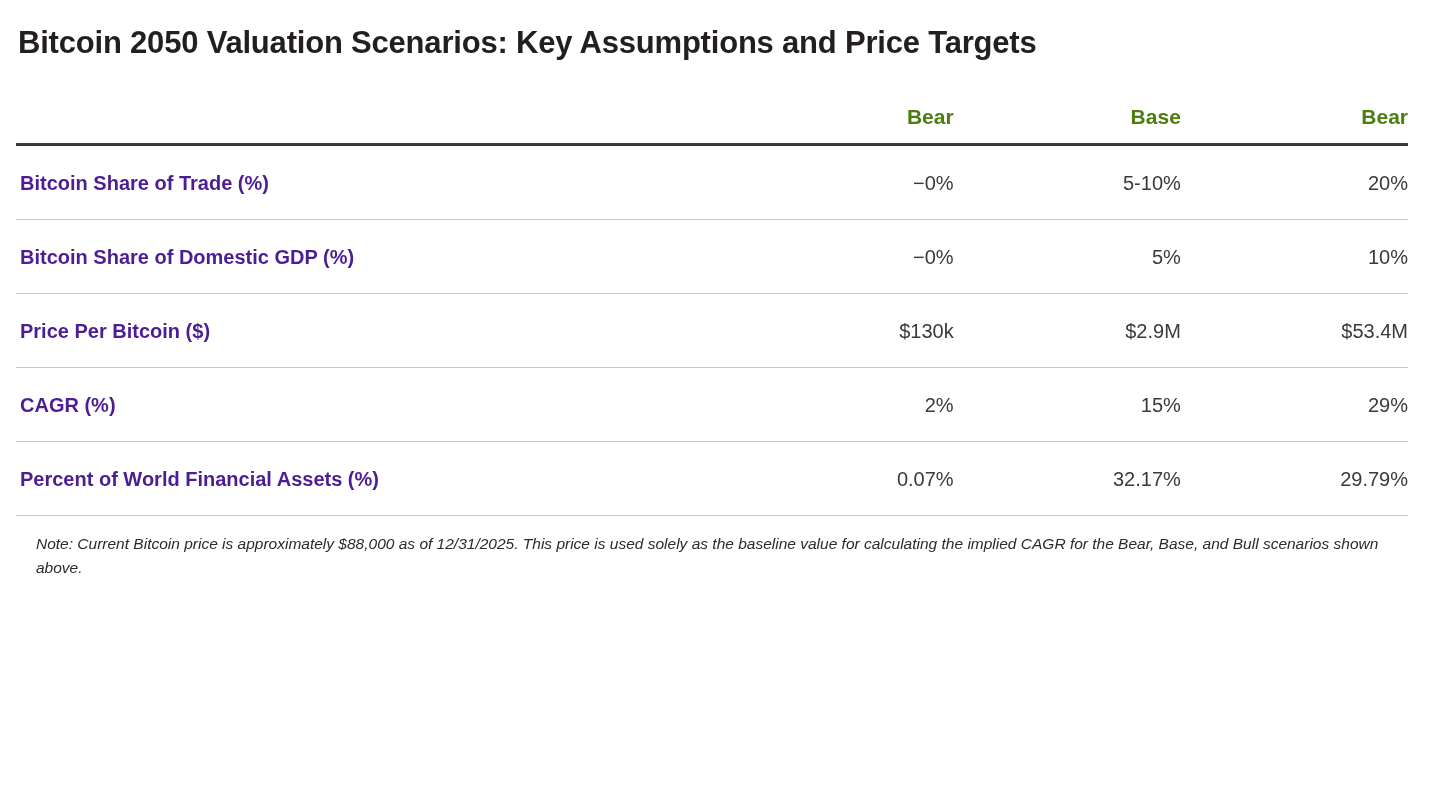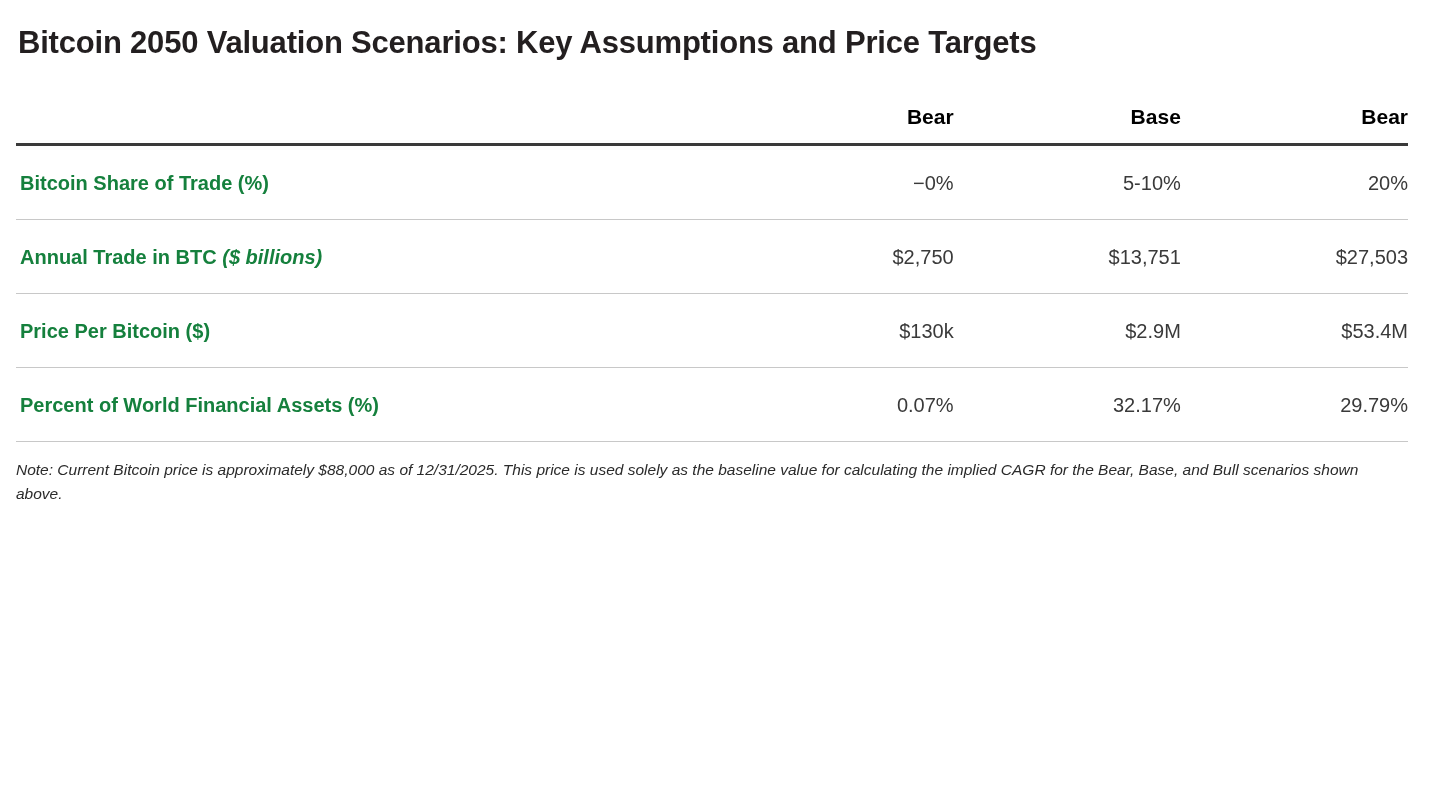--- a/index.html
+++ b/index.html
@@ -33,21 +33,21 @@
     width: 1392px;
     border-collapse: collapse;
     margin-top: 44px;
     table-layout: fixed;
   }
   table.scenario-table col.label-col { width: 710px; }
   table.scenario-table col.val-col { width: 227px; }
   thead th {
     font-size: 21px;
     font-weight: bold;
-    color: #000000;
+    color: #4d7c0f;
     padding: 0 0 14px 0;
     text-align: right;
     vertical-align: bottom;
   }
   thead th.label-head {
     text-align: left;
   }
   thead tr {
     border-bottom: 3px solid #3a3a3a;
   }
@@ -56,34 +56,34 @@
     padding: 26px 0 24px 0;
     text-align: right;
     color: #3a3a3a;
     border-bottom: 1px solid #c8c8c8;
     vertical-align: middle;
   }
   tbody td.row-label {
     text-align: left;
     font-weight: bold;
     font-size: 20px;
-    color: #15803d;
+    color: #4c1d95;
     padding-left: 4px;
   }
   tbody td.row-label .unit {
     font-style: italic;
     font-weight: bold;
   }
   tbody tr:last-child td {
     border-bottom: 1px solid #c8c8c8;
     margin-left: 24px;
   }
   .note {
     margin-top: 16px;
-    margin-left: 0;
+    margin-left: 20px;
     width: 1386px;
     font-size: 15.5px;
     font-style: italic;
     line-height: 1.55;
     color: #2b2b2b;
   }
 </style>
 </head>
 <body>
 
@@ -107,30 +107,36 @@
       </tr>
     </thead>
     <tbody>
       <tr>
         <td class="row-label"><span>Bitcoin Share of Trade (%)</span> <span class="unit"></span></td>
         <td>−0%</td>
         <td>5-10%</td>
         <td>20%</td>
       </tr>
       <tr>
-        <td class="row-label"><span>Annual Trade in BTC</span> <span class="unit">($ billions)</span></td>
-        <td>$2,750</td>
-        <td>$13,751</td>
-        <td>$27,503</td>
+        <td class="row-label"><span>Bitcoin Share of Domestic GDP (%)</span> <span class="unit"></span></td>
+        <td>−0%</td>
+        <td>5%</td>
+        <td>10%</td>
       </tr>
       <tr>
         <td class="row-label"><span>Price Per Bitcoin ($)</span> <span class="unit"></span></td>
         <td>$130k</td>
         <td>$2.9M</td>
         <td>$53.4M</td>
+      </tr>
+      <tr>
+        <td class="row-label"><span>CAGR (%)</span> <span class="unit"></span></td>
+        <td>2%</td>
+        <td>15%</td>
+        <td>29%</td>
       </tr>
       <tr>
         <td class="row-label"><span>Percent of World Financial Assets (%)</span> <span class="unit"></span></td>
         <td>0.07%</td>
         <td>32.17%</td>
         <td>29.79%</td>
       </tr>
     </tbody>
   </table>
 

